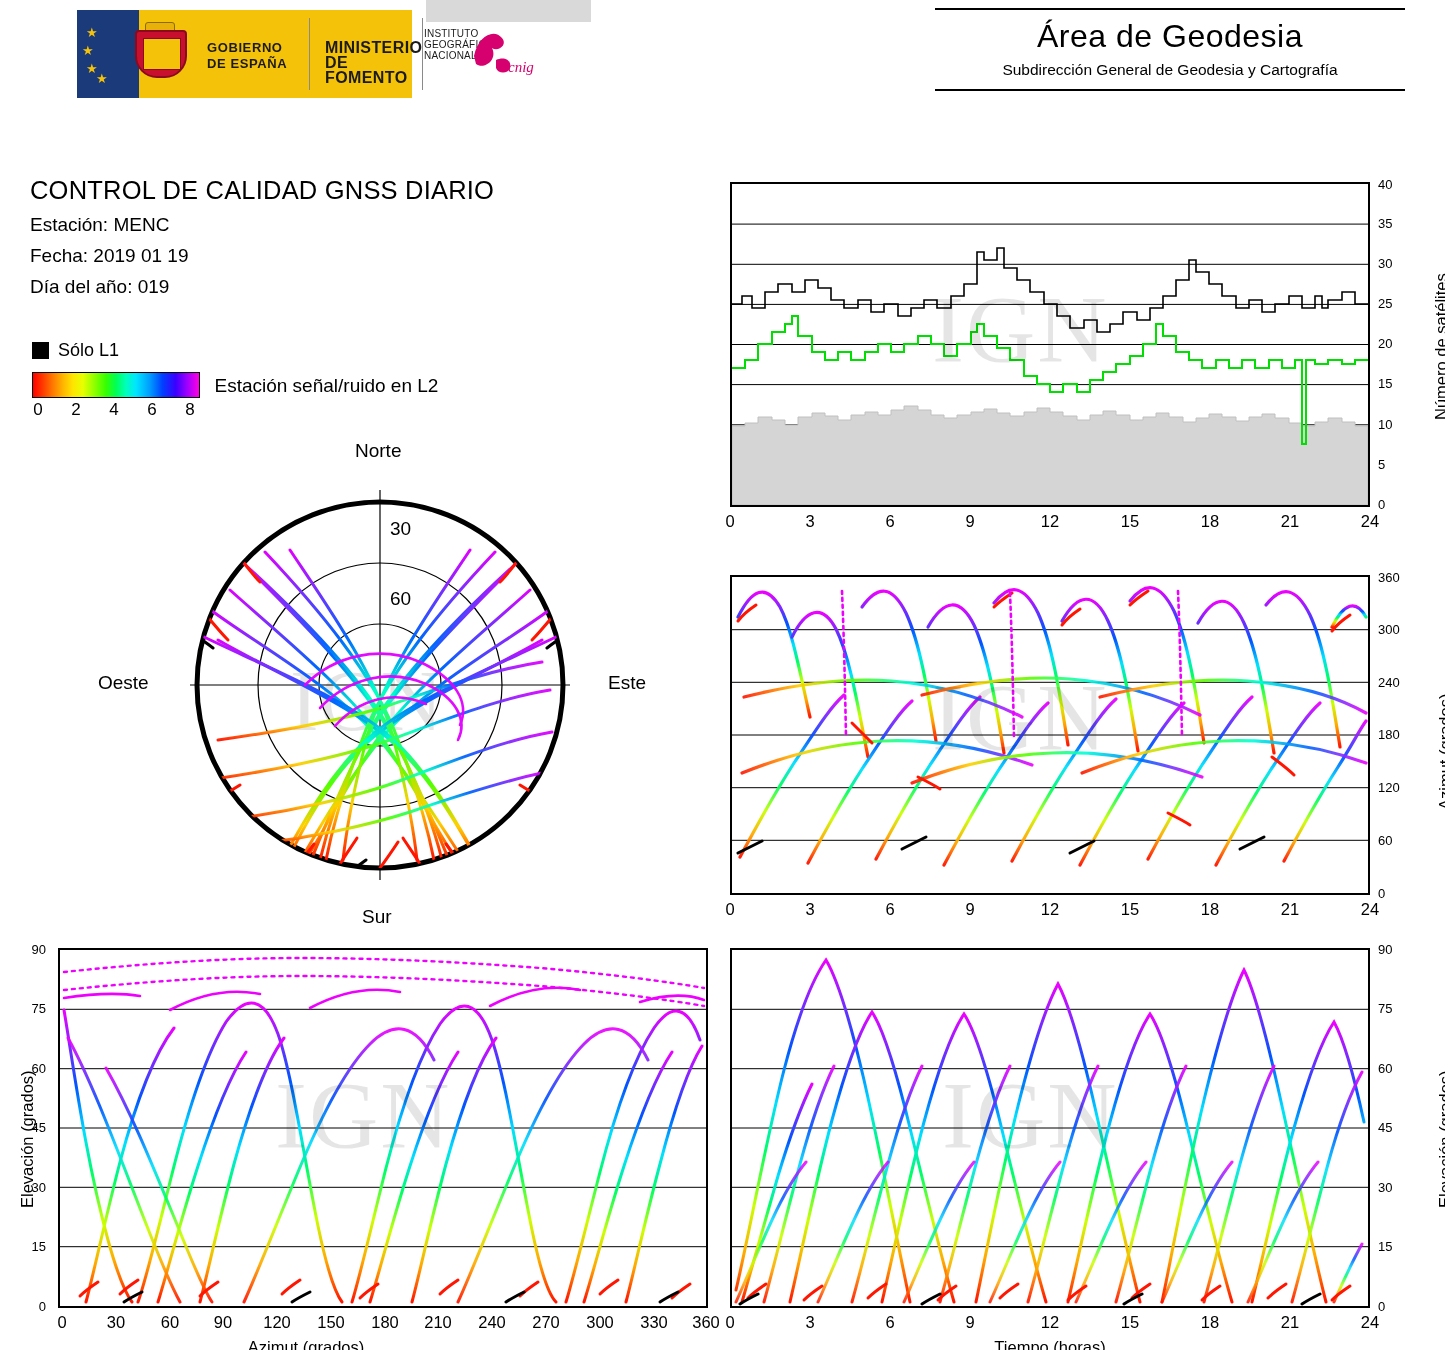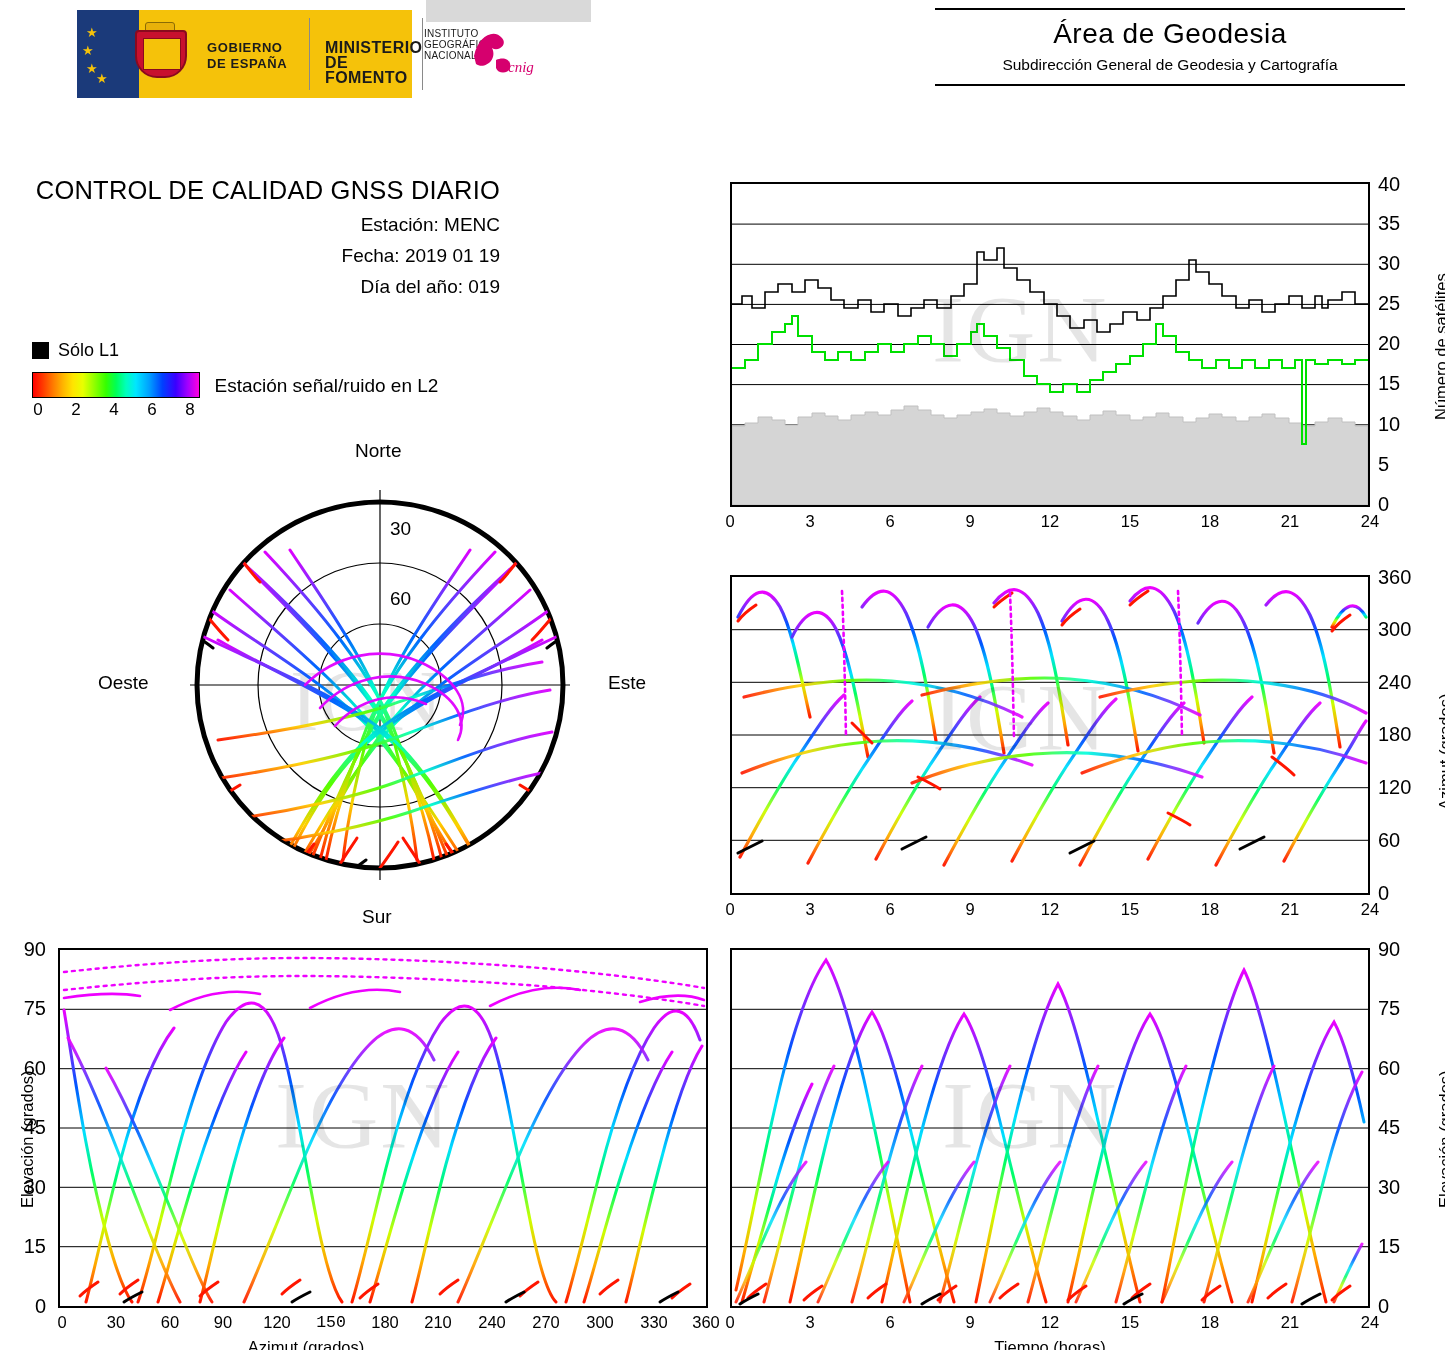--- a/index.html
+++ b/index.html
@@ -127,35 +127,34 @@
     border-top: 2px solid #000;
     width: 470px;
     margin-bottom: 8px;
   }
   #title-right .rule-bot {
     border-top: 2px solid #000;
     width: 470px;
     margin-top: 10px;
   }
   #area-title {
-    font-size: 28px;
+    font-size: 32px;
     letter-spacing: 0.5px;
   }
   #area-sub {
     font-size: 15.5px;
     margin-top: 6px;
     text-align: center;
   }
 
   
   #info-block {
     position: absolute;
     left: 30px; top: 176px;
     width: 470px;
-    text-align: right;
   }
   #main-title {
     font-size: 25.5px;
     letter-spacing: 0.2px;
   }
   .info-line {
     font-size: 19px;
     margin-top: 9px;
   }
   #legend-l1 {
@@ -220,21 +219,21 @@
     font-size: 16.5px;
     color: #000;
   }
   .tick-x {
     position: absolute;
     font-size: 16.5px;
     transform: translateX(-50%);
   }
   .tick-y {
     position: absolute;
-    font-size: 20px;
+    font-size: 13px;
     transform: translateY(-50%);
   }
   .vlabel {
     position: absolute;
     font-size: 16.5px;
     transform-origin: 0 0;
     white-space: nowrap;
   }
   .watermark {
     position: absolute;
@@ -682,21 +681,21 @@
   <span class="tick-y" style="left:46px; top:1127px; transform:translate(-100%,-50%);">45</span>
   <span class="tick-y" style="left:46px; top:1068px; transform:translate(-100%,-50%);">60</span>
   <span class="tick-y" style="left:46px; top:1008px; transform:translate(-100%,-50%);">75</span>
   <span class="tick-y" style="left:46px; top:949px;  transform:translate(-100%,-50%);">90</span>
 
   <span class="tick-x" style="left:62px;  top:1313px;">0</span>
   <span class="tick-x" style="left:116px; top:1313px;">30</span>
   <span class="tick-x" style="left:170px; top:1313px;">60</span>
   <span class="tick-x" style="left:223px; top:1313px;">90</span>
   <span class="tick-x" style="left:277px; top:1313px;">120</span>
-  <span class="tick-x" style="left:331px; top:1313px;font-family:Liberation Mono, monospace;">150</span>
+  <span class="tick-x" style="left:331px; top:1313px;">150</span>
   <span class="tick-x" style="left:385px; top:1313px;">180</span>
   <span class="tick-x" style="left:438px; top:1313px;">210</span>
   <span class="tick-x" style="left:492px; top:1313px;">240</span>
   <span class="tick-x" style="left:546px; top:1313px;">270</span>
   <span class="tick-x" style="left:600px; top:1313px;">300</span>
   <span class="tick-x" style="left:654px; top:1313px;">330</span>
   <span class="tick-x" style="left:706px; top:1313px;">360</span>
 
   <span class="axis-label" style="left:306px; top:1338px; transform:translateX(-50%);">Azimut (grados)</span>
   <span class="vlabel" style="left:18px; top:1208px; transform:rotate(-90deg);">Elevación (grados)</span>

